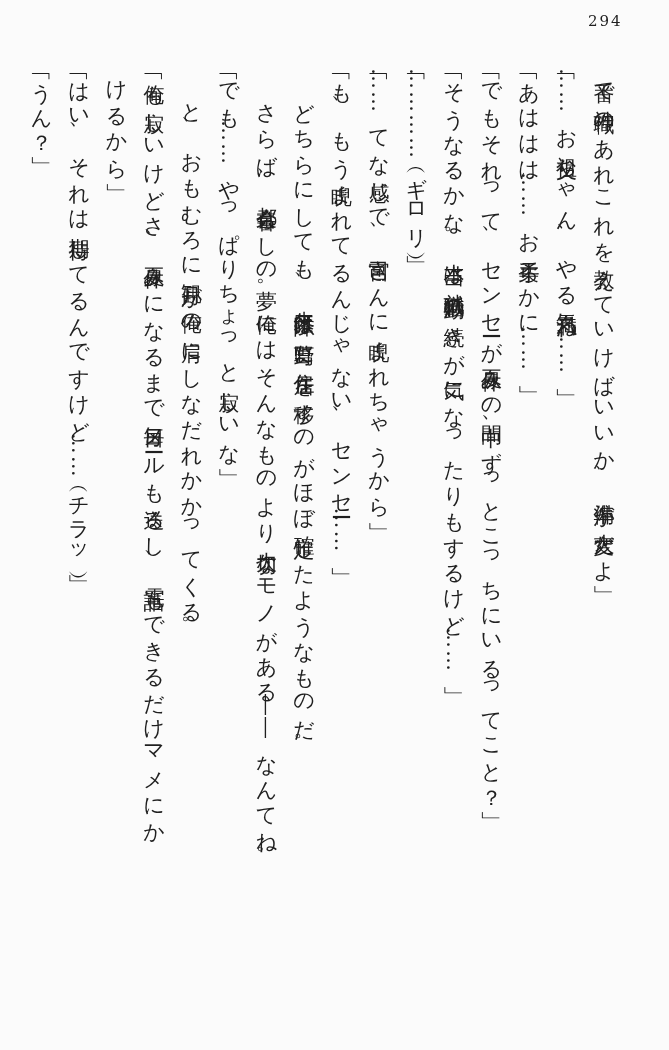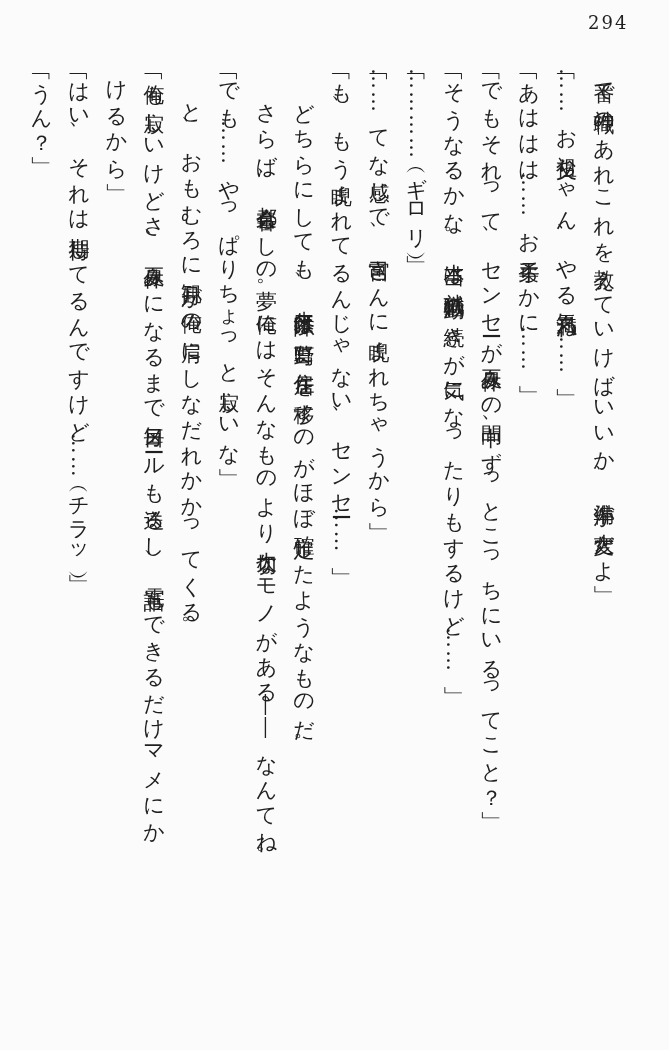--- a/index.html
+++ b/index.html
@@ -20,21 +20,21 @@
     position: relative;
     width: 669px;
     height: 1050px;
     overflow: hidden;
     background: var(--background);
   }
   .page-number {
     position: absolute;
     top: 12px;
     left: 588px;
-    font-size: 18px;
+    font-size: 15px;
     letter-spacing: 2px;
     color: var(--text);
   }
   .text-block {
     position: absolute;
     top: 66px;
     left: 22px;
     width: 600px;
     height: 932px;
     writing-mode: vertical-rl;

